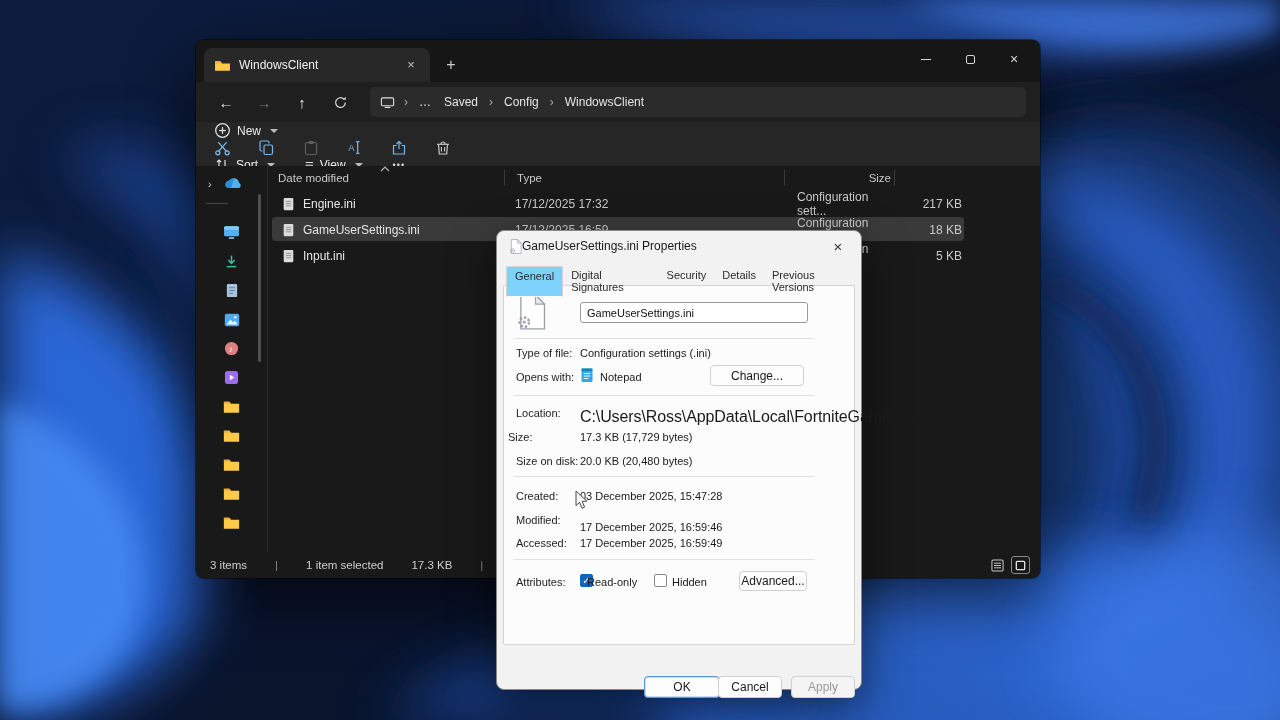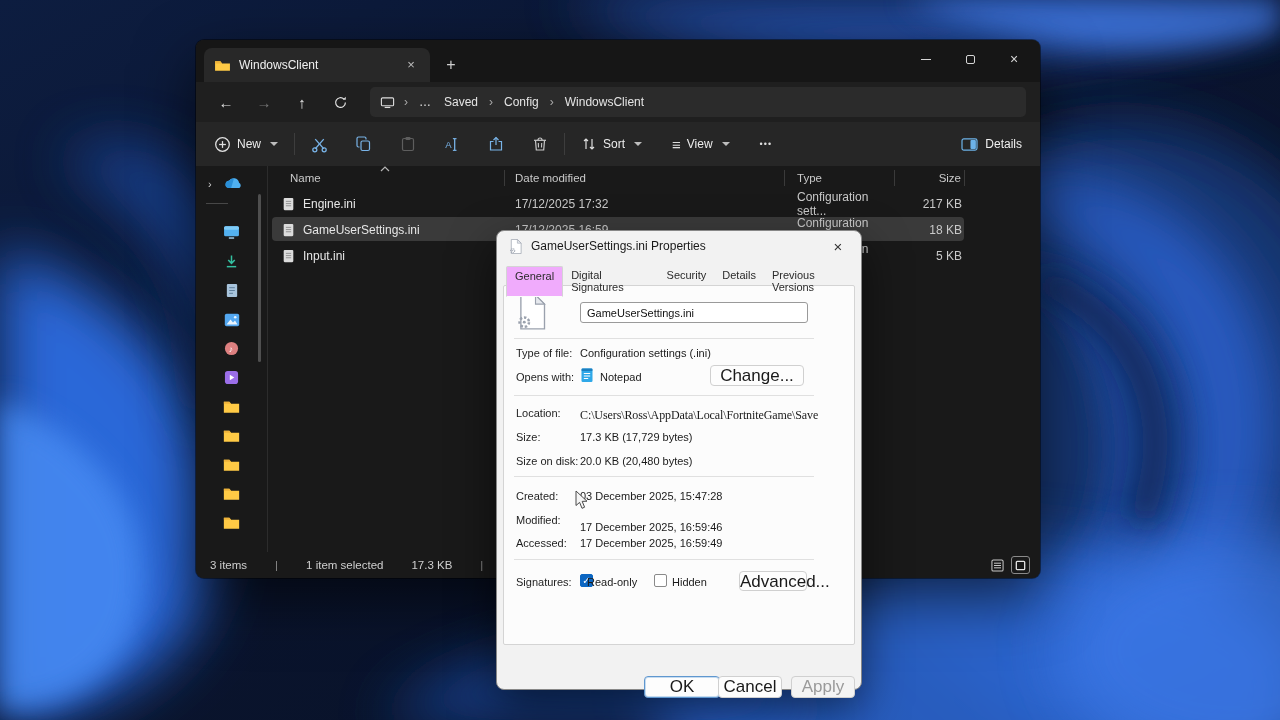--- a/index.html
+++ b/index.html
@@ -31,21 +31,21 @@
   .crumbbar { height:30px; flex:1; margin-left:8px; background:#2b2b2b; border-radius:5px;
     display:flex; align-items:center; padding:0 10px; gap:9px; font-size:12px; color:#e4e4e4; }
   .crumbsep { color:#a9a9a9; font-size:12px; }
   .crumb { padding:1px 2px; }
   .searchbox { width:172px; height:30px; margin-left:10px; background:#2b2b2b; border-radius:5px;
     display:flex; align-items:center; padding:0 8px; }
   .searchbox input { flex:1; background:transparent; border:none; outline:none; color:#cfcfcf;
     font-size:12px; font-family:"Liberation Sans", sans-serif; }
   .searchbox input::placeholder { color:#b0b0b0; }
 
-  .toolbar { height:44px; background:#262626; display:flex; align-items:center; padding:0 18px; }
+  .toolbar { height:44px; background:#262626; display:flex; align-items:flex-start; padding:0 18px;flex-direction:column; }
   .tbtn { display:flex; align-items:center; gap:6px; font-size:12px; color:#ececec; }
   .iconbtn { width:17px; height:17px; display:flex; align-items:center; justify-content:center; }
   .tdiv { width:1px; height:22px; background:#3d3d3d; margin:0 16px; }
   .caret { width:0; height:0; border-left:4px solid transparent; border-right:4px solid transparent;
     border-top:4px solid #bdbdbd; display:inline-block; margin-left:3px; }
   .tools { display:flex; align-items:center; gap:27px; }
   .groups { display:flex; align-items:center; gap:30px; }
   .details-btn { margin-left:auto; display:flex; align-items:center; gap:7px; font-size:12px; color:#f0f0f0; }
 
   .content { flex:1; display:flex; background:#191919; position:relative; }
@@ -80,46 +80,46 @@
     padding:0 14px; font-size:11.5px; color:#cfcfcf; gap:28px; position:relative; }
   .pipe { color:#8a8a8a; }
   .viewtoggles { position:absolute; right:10px; top:4px; display:flex; gap:4px; }
   .vt { width:19px; height:18px; display:flex; align-items:center; justify-content:center; border-radius:3px; }
   .vt.active { border:1px solid #8a8a8a; }
 
   
   .dialog { position:absolute; left:496px; top:230px; width:366px; height:460px; background:#f2f2f2;
     border:1px solid #888; border-radius:8px; z-index:3; box-shadow:0 18px 45px rgba(0,0,0,.55);
     color:#1a1a1a; font-size:11px; }
-  .dlg-title { height:30px; display:flex; align-items:center; padding:0 12px; gap:9px; }
+  .dlg-title { height:30px; display:flex; align-items:center; padding:0 12px; }
   .dlg-title .t { font-size:12px; color:#191919; flex:1; }
   .dlg-close { font-size:15px; color:#333; width:22px; text-align:center; }
   .dlg-tabs { position:absolute; left:9px; top:35px; display:flex; z-index:2; }
   .dlg-tab { padding:3px 8px 4px; font-size:11px; color:#2b2b2b; }
-  .dlg-tab.active { background:#f0abfc; border:1px solid #d4d4d4; border-bottom:1px solid #fcfcfc; border-radius:2px 2px 0 0; }
+  .dlg-tab.active { background:#7dd3fc; border:1px solid #d4d4d4; border-bottom:1px solid #fcfcfc; border-radius:2px 2px 0 0; }
   .dlg-panel { position:absolute; left:6px; right:6px; top:54px; height:360px; background:#fcfcfc;
     border:1px solid #d4d4d4; border-radius:2px; }
   .fld { position:absolute; }
   .lab { color:#1e1e1e; }
   .sep { position:absolute; left:10px; right:50px; height:1px; background:#e0e0e0; }
   .dlg-panel .sep { right:40px; }
   .nameinput { position:absolute; left:76px; top:16px; width:228px; height:21px; border:1px solid #9a9a9a;
     border-radius:3px; background:#fff; font-size:11px; font-family:"Liberation Sans", sans-serif;
     padding:0 6px; color:#111; outline:none; }
   .dbtn { position:absolute; background:#fdfdfd; border:1px solid #d0d0d0; border-radius:4px;
-    font-size:17px; color:#1a1a1a; text-align:center; font-family:"Liberation Sans", sans-serif; }
+    font-size:12px; color:#1a1a1a; text-align:center; font-family:"Liberation Sans", sans-serif; }
   .chk { width:13px; height:13px; border:1px solid #8a8a8a; border-radius:2px; background:#fff;
     display:inline-flex; align-items:center; justify-content:center; vertical-align:-2px; }
   .chk.on { background:#0b66c2; border-color:#0b66c2; color:#fff; font-size:10px; }
   .dlg-buttons { position:absolute; bottom:13px; left:0; width:100%; }
   .dlg-buttons .dbtn { top:auto; height:22px; line-height:20px; }
   .b-ok { left:147px; width:76px; border:1px solid #5f97cf; box-shadow:0 0 0 1px #c7dcf0 inset; }
   .b-cancel { left:221px; width:64px; }
   .b-apply { left:294px; width:64px; color:#9a9a9a; background:#f4f4f4; }
-  .loc { font-size:12px; letter-spacing:-0.1px;font-family:Liberation Serif, serif; }
+  .loc { font-size:16px; letter-spacing:-0.1px; }
 
   .cursor { position:absolute; left:574px; top:490px; z-index:5; }
 </style>
 </head>
 <body>
 
 <svg class="wp" width="1280" height="720" viewBox="0 0 1280 720">
   <defs>
     <linearGradient id="sky" x1="0" y1="0" x2="1" y2="1">
       <stop offset="0" stop-color="#0d1d40"></stop>
@@ -361,21 +361,20 @@
               <path d="M0.8 1.5 L6 1.5 L7.6 3.5 L15.2 3.5 L15.2 12 L0.8 12 Z" fill="#ffca45"></path>
               <path d="M0.8 1.5 L6 1.5 L7.6 3.5 L0.8 3.5 Z" fill="#eeb23a"></path>
             </svg>
           </div>
       </div>
       <div class="sb-scroll"></div>
     </div>
 
     <div class="main">
       <div class="cols">
-        <div class="col-name">Name</div>
         <div class="col-date">Date modified</div>
         <div class="col-type">Type</div>
         <div class="col-size">Size</div>
         <div></div>
         <svg class="sortcaret" width="10" height="6" viewBox="0 0 10 6">
             <path d="M1 5 L5 1 L9 5" fill="none" stroke="#b5b5b5" stroke-width="1.2"></path>
           </svg>
       </div>
 
       <div class="row">
@@ -492,40 +491,40 @@
         <line x1="3.8" y1="11.5" x2="8.2" y2="11.5" stroke="#fff" stroke-width="1"></line>
       </svg>
     <span class="fld" style="left:96px;top:85px;">Notepad</span>
     <button class="dbtn" style="left:206px;top:79px;width:94px;height:21px;">Change...</button>
 
     <div class="sep" style="top:109px;"></div>
 
     <span class="fld lab" style="left:12px;top:121px;">Location:</span>
     <span class="fld loc" style="left:76px;top:122px;">C:\Users\Ross\AppData\Local\FortniteGame\Save</span>
 
-    <span class="fld lab" style="left:12px;top:145px;">Size:</span>
+    <span class="fld lab" style="left:4px;top:145px;">Size:</span>
     <span class="fld" style="left:76px;top:145px;">17.3 KB (17,729 bytes)</span>
 
     <span class="fld lab" style="left:12px;top:169px;">Size on disk:</span>
     <span class="fld" style="left:76px;top:169px;">20.0 KB (20,480 bytes)</span>
 
     <div class="sep" style="top:190px;"></div>
 
     <span class="fld lab" style="left:12px;top:204px;">Created:</span>
     <span class="fld" style="left:76px;top:204px;">03 December 2025, 15:47:28</span>
 
     <span class="fld lab" style="left:12px;top:228px;">Modified:</span>
     <span class="fld" style="left:76px;top:235px;">17 December 2025, 16:59:46</span>
 
     <span class="fld lab" style="left:12px;top:251px;">Accessed:</span>
     <span class="fld" style="left:76px;top:251px;">17 December 2025, 16:59:49</span>
 
     <div class="sep" style="top:273px;"></div>
 
-    <span class="fld lab" style="left:12px;top:290px;">Signatures:</span>
+    <span class="fld lab" style="left:12px;top:290px;">Attributes:</span>
     <span class="fld chk on" style="left:76px;top:288px;">✓</span>
     <span class="fld" style="left:83px;top:290px;">Read-only</span>
     <span class="fld chk" style="left:150px;top:288px;"></span>
     <span class="fld" style="left:168px;top:290px;">Hidden</span>
     <button class="dbtn" style="left:235px;top:285px;width:68px;height:20px;">Advanced...</button>
   </div>
 
   <div class="dlg-buttons">
     <button class="dbtn b-ok">OK</button>
     <button class="dbtn b-cancel">Cancel</button>

